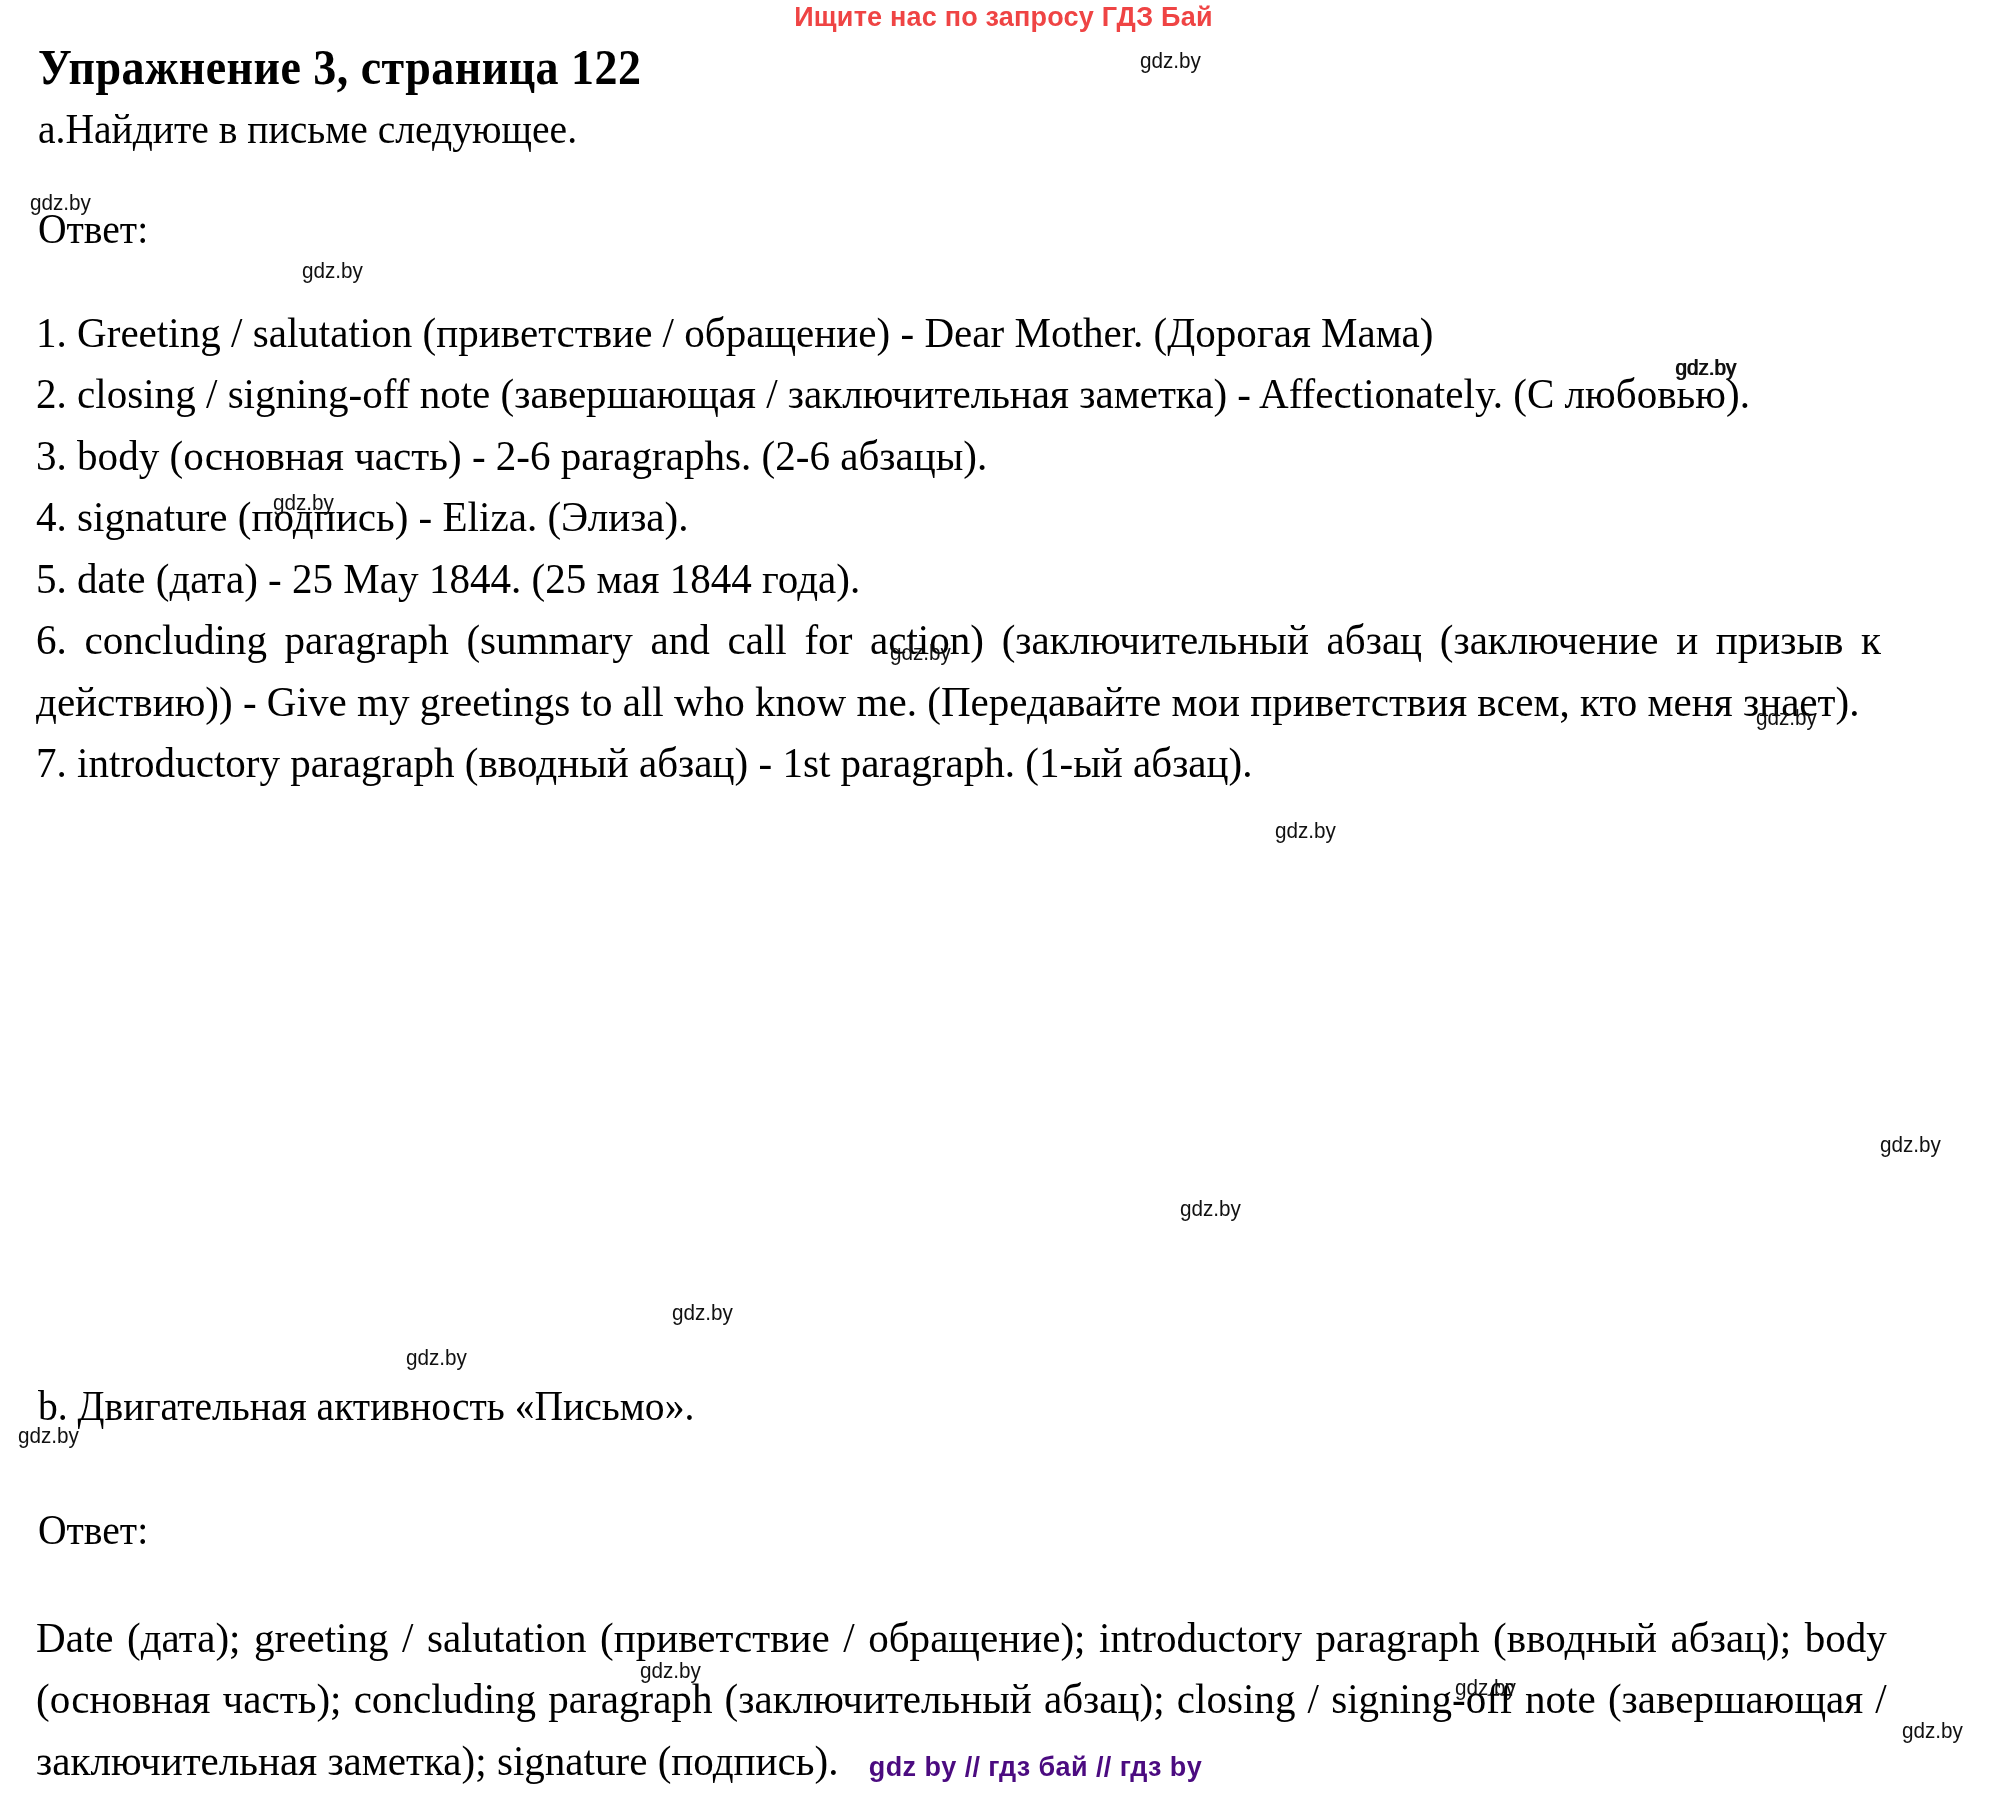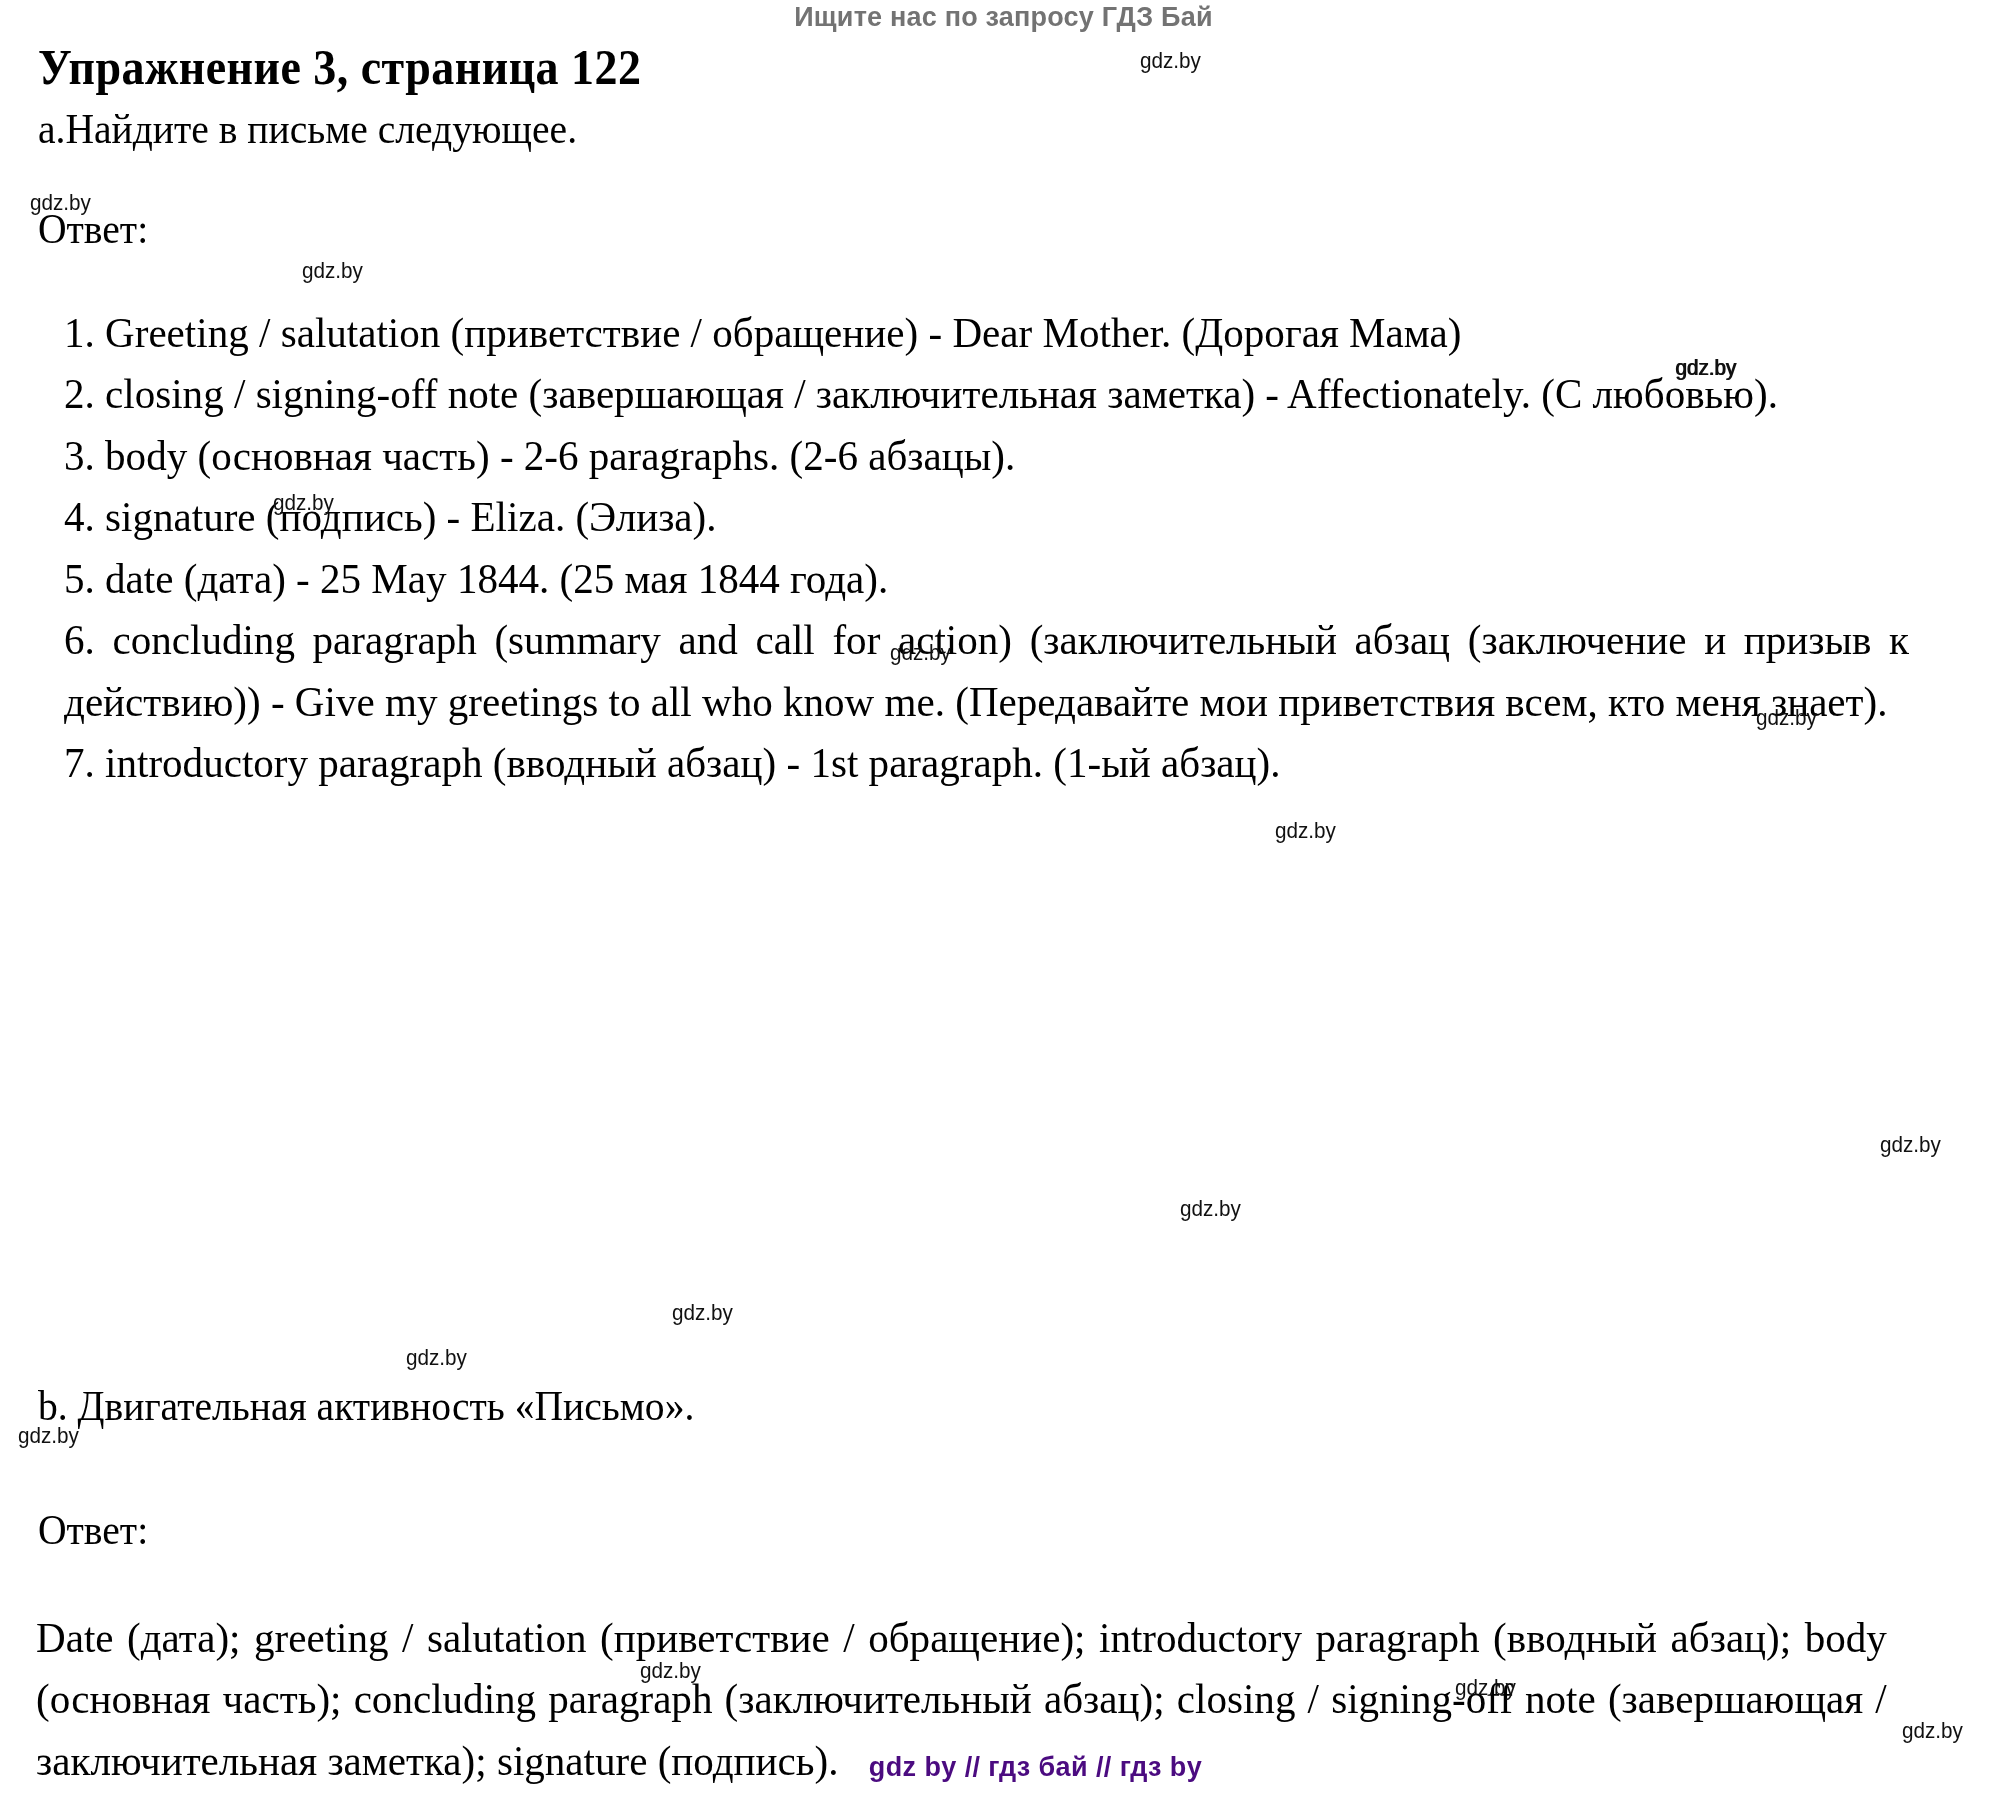--- a/index.html
+++ b/index.html
@@ -73,21 +73,20 @@
     white-space: nowrap;
   }
 
   .answer-list {
     position: absolute;
     left: 36px;
     top: 302px;
     width: 1932px;
     font-size: 43px;
     line-height: 1.43;
-    margin-left: 28px;
   }
   .answer-list .li {
     text-align: justify;
     text-justify: inter-word;
     margin: 0;
     transform: scaleX(0.955);
     transform-origin: left top;
   }
   .answer-list .li.nojust { text-align: left; }
 
@@ -147,21 +146,21 @@
     font-weight: bold;
     font-size: 27px;
     color: #4b0b80;
     white-space: nowrap;
     letter-spacing: .4px;
   }
 </style>
 </head>
 <body>
 
-<div class="promo-banner" style="color: #737373;">Ищите нас по запросу ГДЗ Бай</div>
+<div class="promo-banner" style="color: #ef4444;">Ищите нас по запросу ГДЗ Бай</div>
 
 <div class="sheet">
 
   <div class="page-title">Упражнение 3, страница 122</div>
 
   <div class="task-prompt">a.Найдите в письме следующее.</div>
 
   <div class="answer-label-a">Ответ:</div>
 
   <div class="answer-list">

